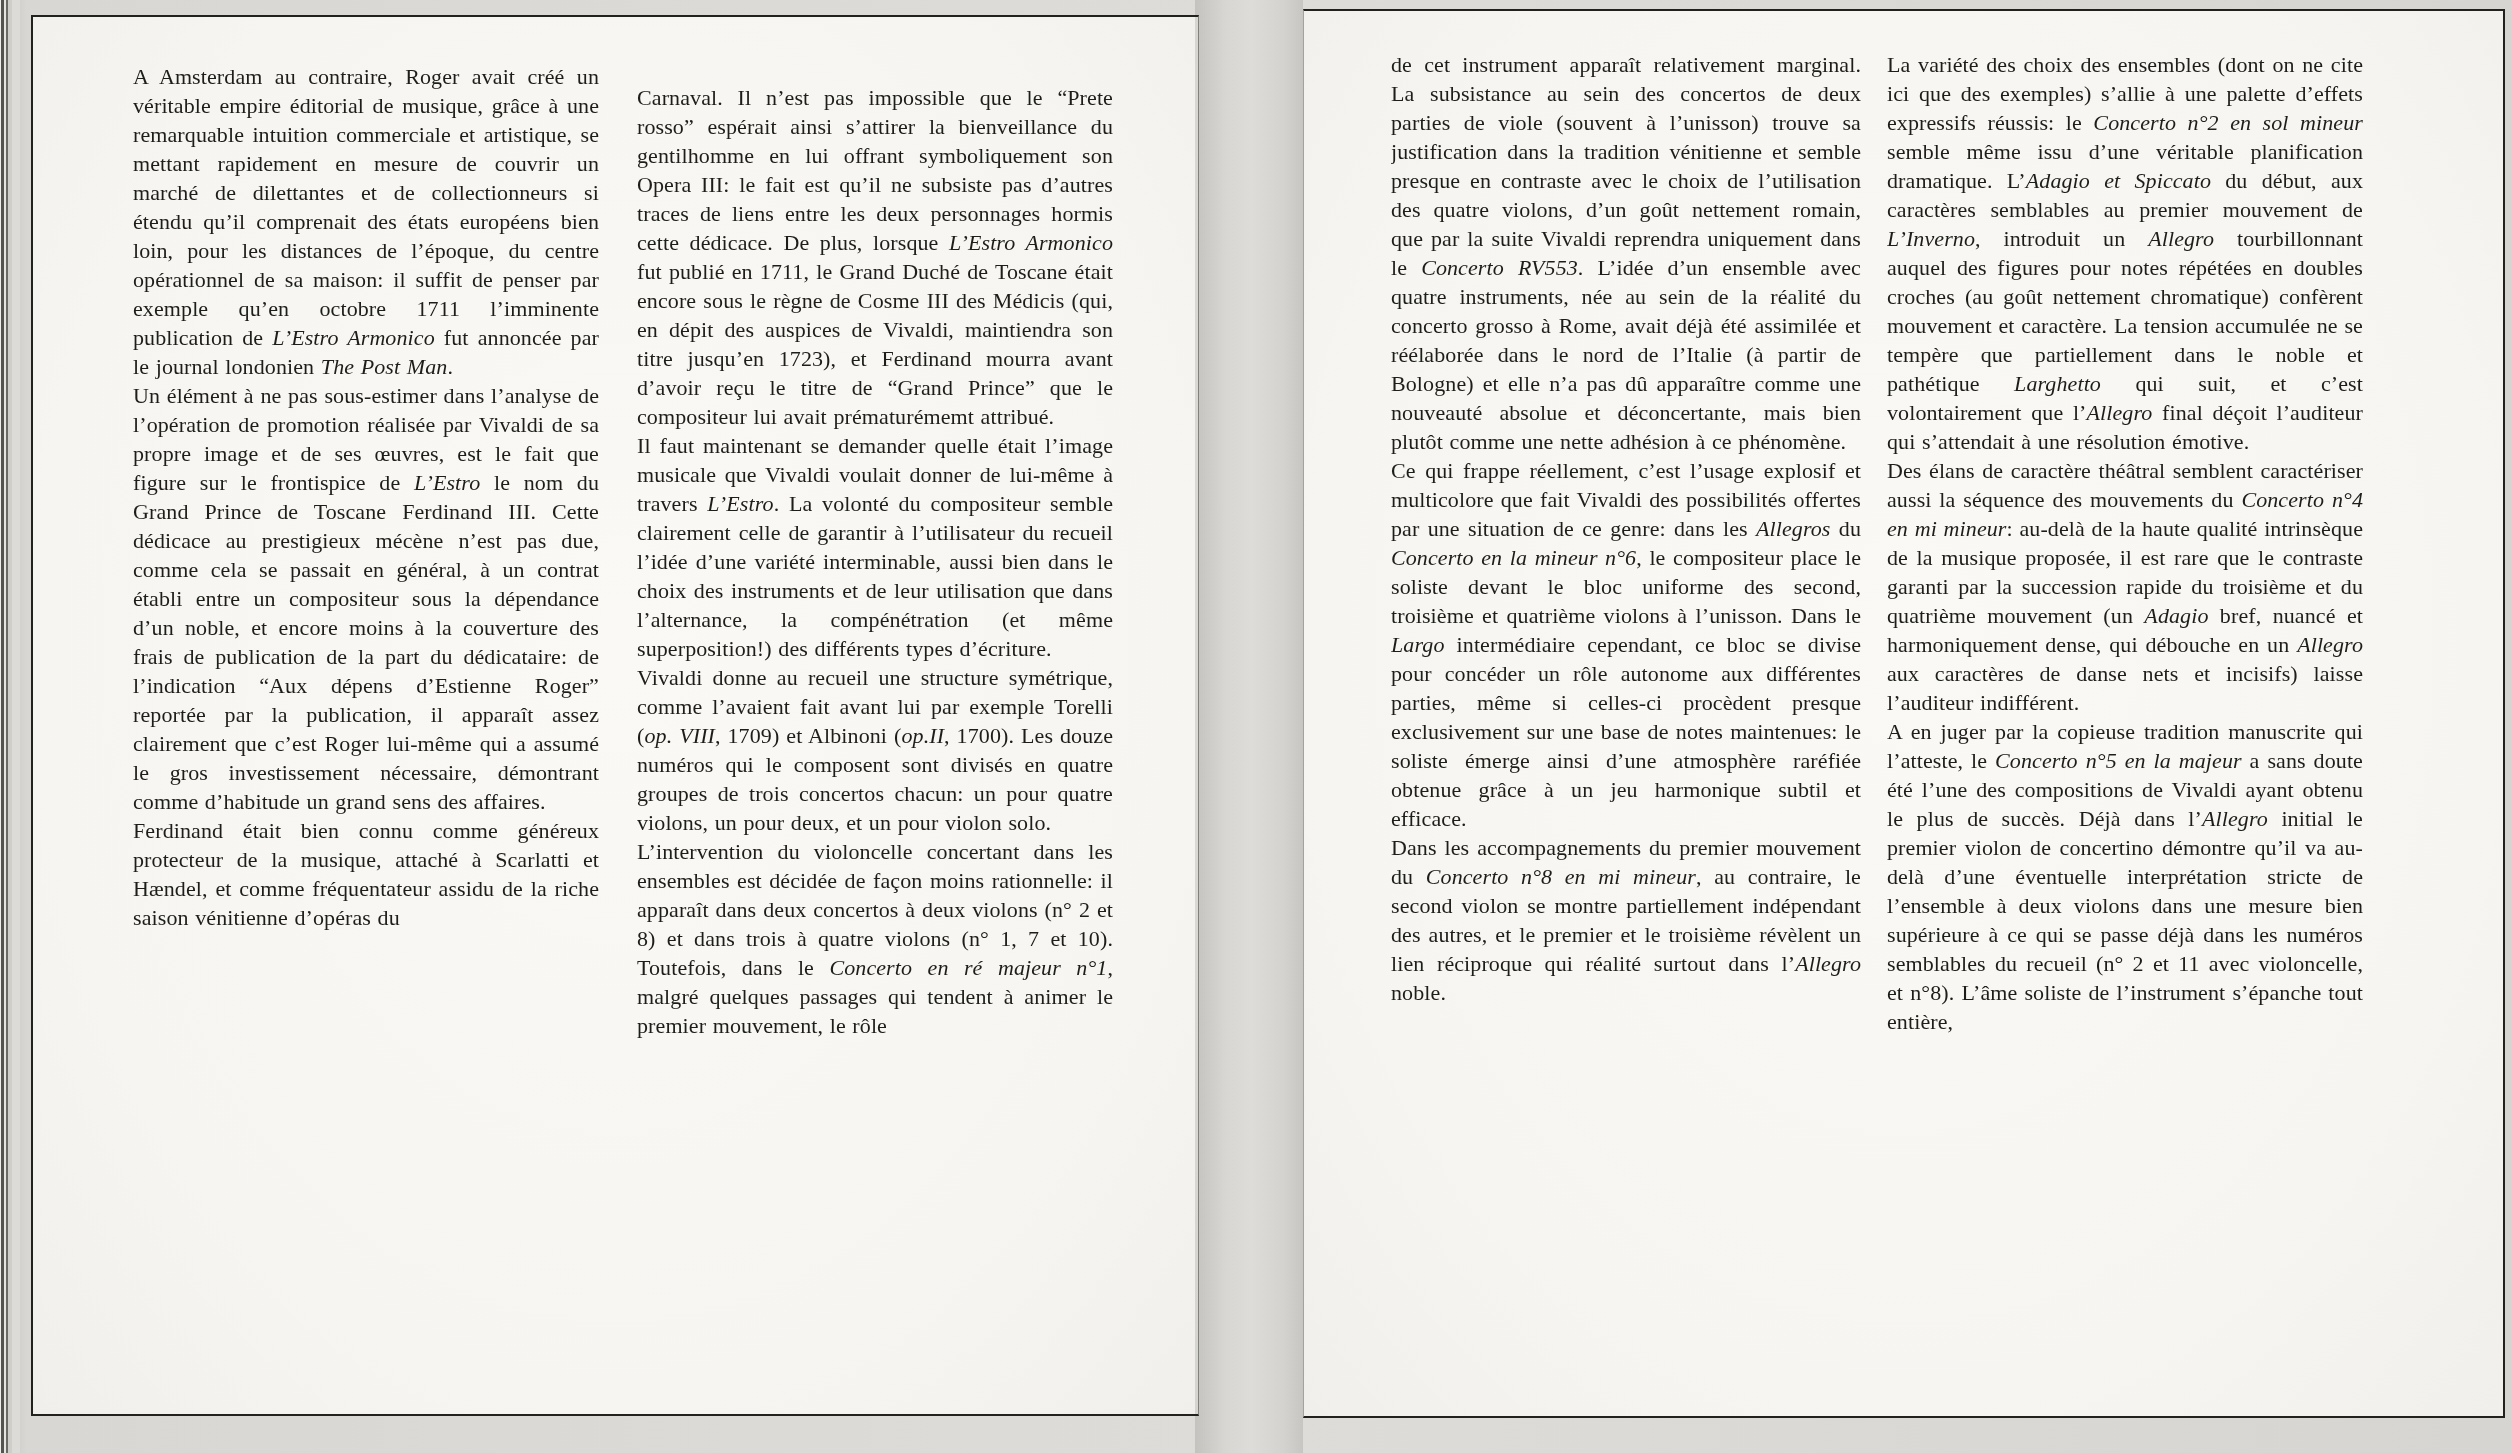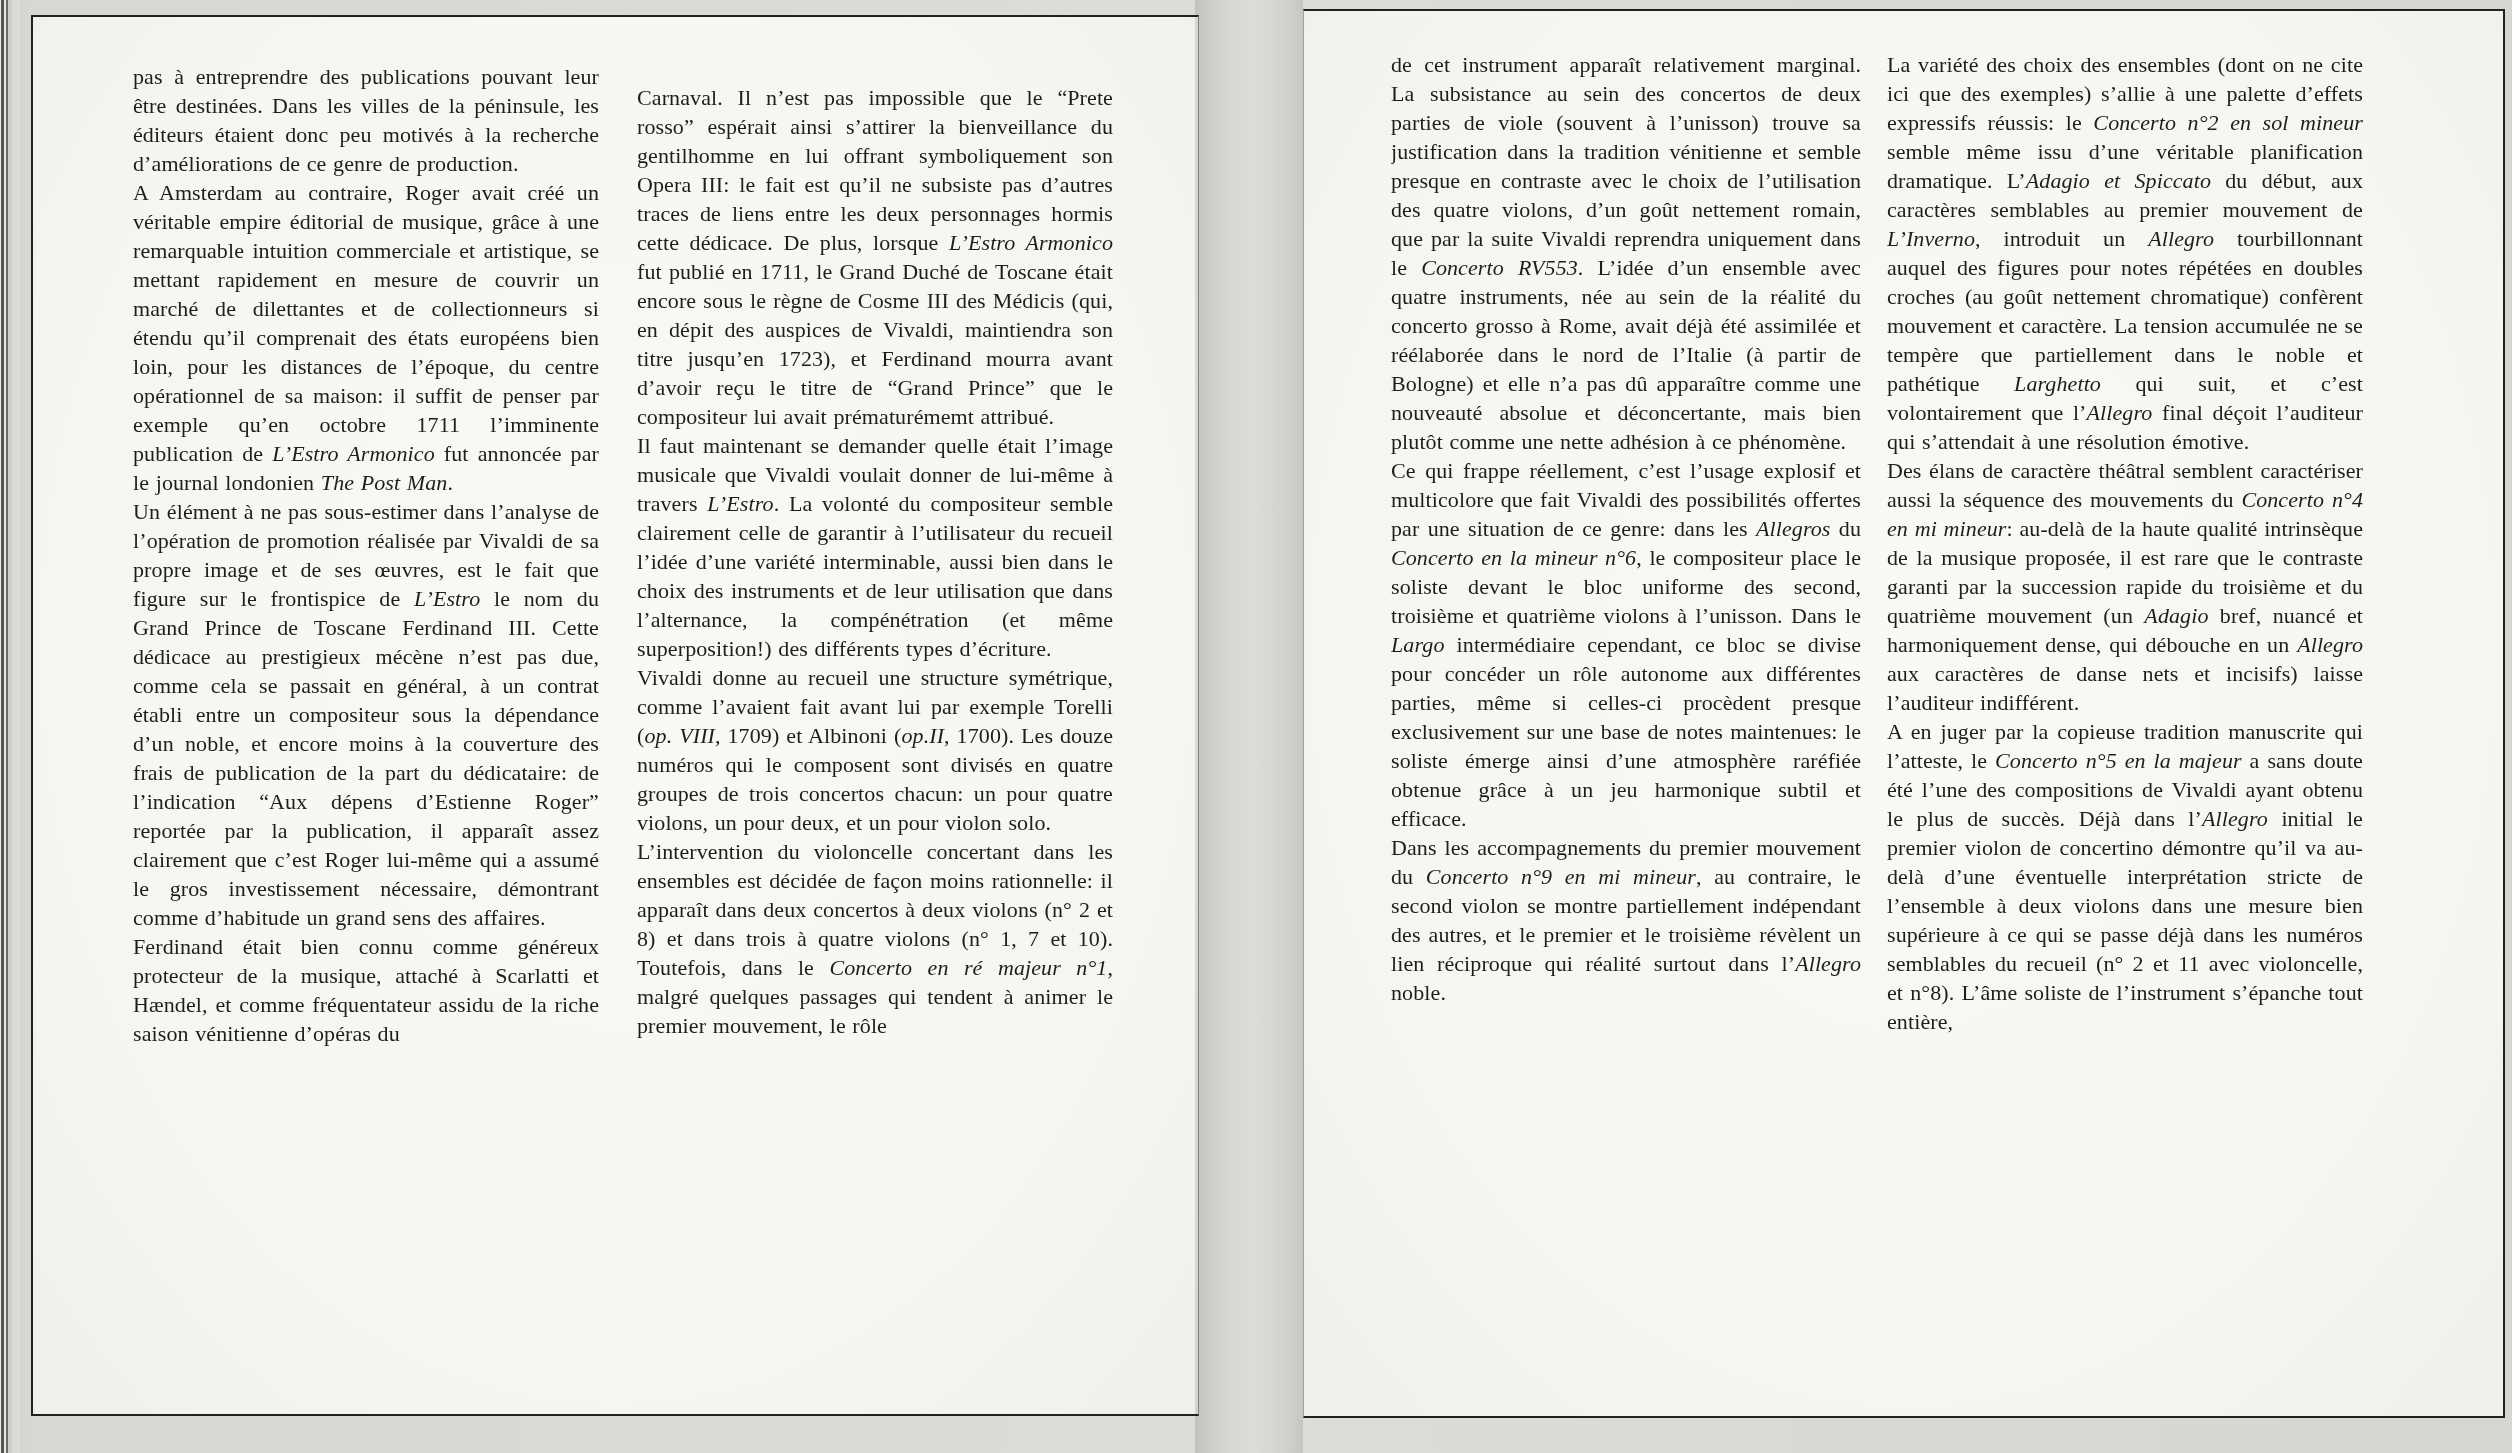--- a/index.html
+++ b/index.html
@@ -77,40 +77,39 @@
   .it { font-style: italic; }
 </style>
 </head>
 <body>
 
 <div class="spread">
   <div class="spine-edge"></div>
 
   <div class="page page-left">
     <div class="col col-a">
-        <div class="para"><span>pas à entreprendre des publications pouvant leur être destinées. Dans les villes de la péninsule, les éditeurs étaient donc peu motivés à la recherche d’améliorations de ce genre de production.</span></div>
         <div class="para"><span>A Amsterdam au contraire, Roger avait créé un véritable empire éditorial de musique, grâce à une remarquable intuition commerciale et artistique, se mettant rapidement en mesure de couvrir un marché de dilettantes et de collectionneurs si étendu qu’il comprenait des états européens bien loin, pour les distances de l’époque, du centre opérationnel de sa maison: il suffit de penser par exemple qu’en octobre 1711 l’imminente publication de </span><span class="it">L’Estro Armonico</span><span> fut annoncée par le journal londonien </span><span class="it">The Post Man</span><span>.</span></div>
         <div class="para"><span>Un élément à ne pas sous-estimer dans l’analyse de l’opération de promotion réalisée par Vivaldi de sa propre image et de ses œuvres, est le fait que figure sur le frontispice de </span><span class="it">L’Estro</span><span> le nom du Grand Prince de Toscane Ferdinand III. Cette dédicace au prestigieux mécène n’est pas due, comme cela se passait en général, à un contrat établi entre un compositeur sous la dépendance d’un noble, et encore moins à la couverture des frais de publication de la part du dédicataire: de l’indication “Aux dépens d’Estienne Roger” reportée par la publication, il apparaît assez clairement que c’est Roger lui-même qui a assumé le gros investissement nécessaire, démontrant comme d’habitude un grand sens des affaires.</span></div>
         <div class="para"><span>Ferdinand était bien connu comme généreux protecteur de la musique, attaché à Scarlatti et Hændel, et comme fréquentateur assidu de la riche saison vénitienne d’opéras du</span></div>
       </div>
     <div class="col col-b">
         <div class="para"><span>Carnaval. Il n’est pas impossible que le “Prete rosso” espérait ainsi s’attirer la bienveillance du gentilhomme en lui offrant symboliquement son Opera III: le fait est qu’il ne subsiste pas d’autres traces de liens entre les deux personnages hormis cette dédicace. De plus, lorsque </span><span class="it">L’Estro Armonico</span><span> fut publié en 1711, le Grand Duché de Toscane était encore sous le règne de Cosme III des Médicis (qui, en dépit des auspices de Vivaldi, maintiendra son titre jusqu’en 1723), et Ferdinand mourra avant d’avoir reçu le titre de “Grand Prince” que le compositeur lui avait prématurémemt attribué.</span></div>
         <div class="para"><span>Il faut maintenant se demander quelle était l’image musicale que Vivaldi voulait donner de lui-même à travers </span><span class="it">L’Estro</span><span>. La volonté du compositeur semble clairement celle de garantir à l’utilisateur du recueil l’idée d’une variété interminable, aussi bien dans le choix des instruments et de leur utilisation que dans l’alternance, la compénétration (et même superposition!) des différents types d’écriture.</span></div>
         <div class="para"><span>Vivaldi donne au recueil une structure symétrique, comme l’avaient fait avant lui par exemple Torelli (</span><span class="it">op. VIII</span><span>, 1709) et Albinoni (</span><span class="it">op.II</span><span>, 1700). Les douze numéros qui le composent sont divisés en quatre groupes de trois concertos chacun: un pour quatre violons, un pour deux, et un pour violon solo.</span></div>
         <div class="para"><span>L’intervention du violoncelle concertant dans les ensembles est décidée de façon moins rationnelle: il apparaît dans deux concertos à deux violons (n° 2 et 8) et dans trois à quatre violons (n° 1, 7 et 10). Toutefois, dans le </span><span class="it">Concerto en ré majeur n°1</span><span>, malgré quelques passages qui tendent à animer le premier mouvement, le rôle</span></div>
       </div>
   </div>
 
   <div class="gutter-shadow"></div>
 
   <div class="page page-right">
     <div class="col col-a">
         <div class="para"><span>de cet instrument apparaît relativement marginal. La subsistance au sein des concertos de deux parties de viole (souvent à l’unisson) trouve sa justification dans la tradition vénitienne et semble presque en contraste avec le choix de l’utilisation des quatre violons, d’un goût nettement romain, que par la suite Vivaldi reprendra uniquement dans le </span><span class="it">Concerto RV553</span><span>. L’idée d’un ensemble avec quatre instruments, née au sein de la réalité du concerto grosso à Rome, avait déjà été assimilée et réélaborée dans le nord de l’Italie (à partir de Bologne) et elle n’a pas dû apparaître comme une nouveauté absolue et déconcertante, mais bien plutôt comme une nette adhésion à ce phénomène.</span></div>
         <div class="para"><span>Ce qui frappe réellement, c’est l’usage explosif et multicolore que fait Vivaldi des possibilités offertes par une situation de ce genre: dans les </span><span class="it">Allegros</span><span> du </span><span class="it">Concerto en la mineur n°6</span><span>, le compositeur place le soliste devant le bloc uniforme des second, troisième et quatrième violons à l’unisson. Dans le </span><span class="it">Largo</span><span> intermédiaire cependant, ce bloc se divise pour concéder un rôle autonome aux différentes parties, même si celles-ci procèdent presque exclusivement sur une base de notes maintenues: le soliste émerge ainsi d’une atmosphère raréfiée obtenue grâce à un jeu harmonique subtil et efficace.</span></div>
-        <div class="para"><span>Dans les accompagnements du premier mouvement du </span><span class="it">Concerto n°9 en mi mineur</span><span>, au contraire, le second violon se montre partiellement indépendant des autres, et le premier et le troisième révèlent un lien réciproque qui réalité surtout dans l’</span><span class="it">Allegro</span><span> noble.</span></div>
+        <div class="para"><span>Dans les accompagnements du premier mouvement du </span><span class="it">Concerto n°8 en mi mineur</span><span>, au contraire, le second violon se montre partiellement indépendant des autres, et le premier et le troisième révèlent un lien réciproque qui réalité surtout dans l’</span><span class="it">Allegro</span><span> noble.</span></div>
       </div>
     <div class="col col-b">
         <div class="para"><span>La variété des choix des ensembles (dont on ne cite ici que des exemples) s’allie à une palette d’effets expressifs réussis: le </span><span class="it">Concerto n°2 en sol mineur</span><span> semble même issu d’une véritable planification dramatique. L’</span><span class="it">Adagio et Spiccato</span><span> du début, aux caractères semblables au premier mouvement de </span><span class="it">L’Inverno</span><span>, introduit un </span><span class="it">Allegro</span><span> tourbillonnant auquel des figures pour notes répétées en doubles croches (au goût nettement chromatique) confèrent mouvement et caractère. La tension accumulée ne se tempère que partiellement dans le noble et pathétique </span><span class="it">Larghetto</span><span> qui suit, et c’est volontairement que l’</span><span class="it">Allegro</span><span> final déçoit l’auditeur qui s’attendait à une résolution émotive.</span></div>
         <div class="para"><span>Des élans de caractère théâtral semblent caractériser aussi la séquence des mouvements du </span><span class="it">Concerto n°4 en mi mineur</span><span>: au-delà de la haute qualité intrinsèque de la musique proposée, il est rare que le contraste garanti par la succession rapide du troisième et du quatrième mouvement (un </span><span class="it">Adagio</span><span> bref, nuancé et harmoniquement dense, qui débouche en un </span><span class="it">Allegro</span><span> aux caractères de danse nets et incisifs) laisse l’auditeur indifférent.</span></div>
         <div class="para"><span>A en juger par la copieuse tradition manuscrite qui l’atteste, le </span><span class="it">Concerto n°5 en la majeur</span><span> a sans doute été l’une des compositions de Vivaldi ayant obtenu le plus de succès. Déjà dans l’</span><span class="it">Allegro</span><span> initial le premier violon de concertino démontre qu’il va au-delà d’une éventuelle interprétation stricte de l’ensemble à deux violons dans une mesure bien supérieure à ce qui se passe déjà dans les numéros semblables du recueil (n° 2 et 11 avec violoncelle, et n°8). L’âme soliste de l’instrument s’épanche tout entière,</span></div>
       </div>
   </div>
 </div>
 
 

